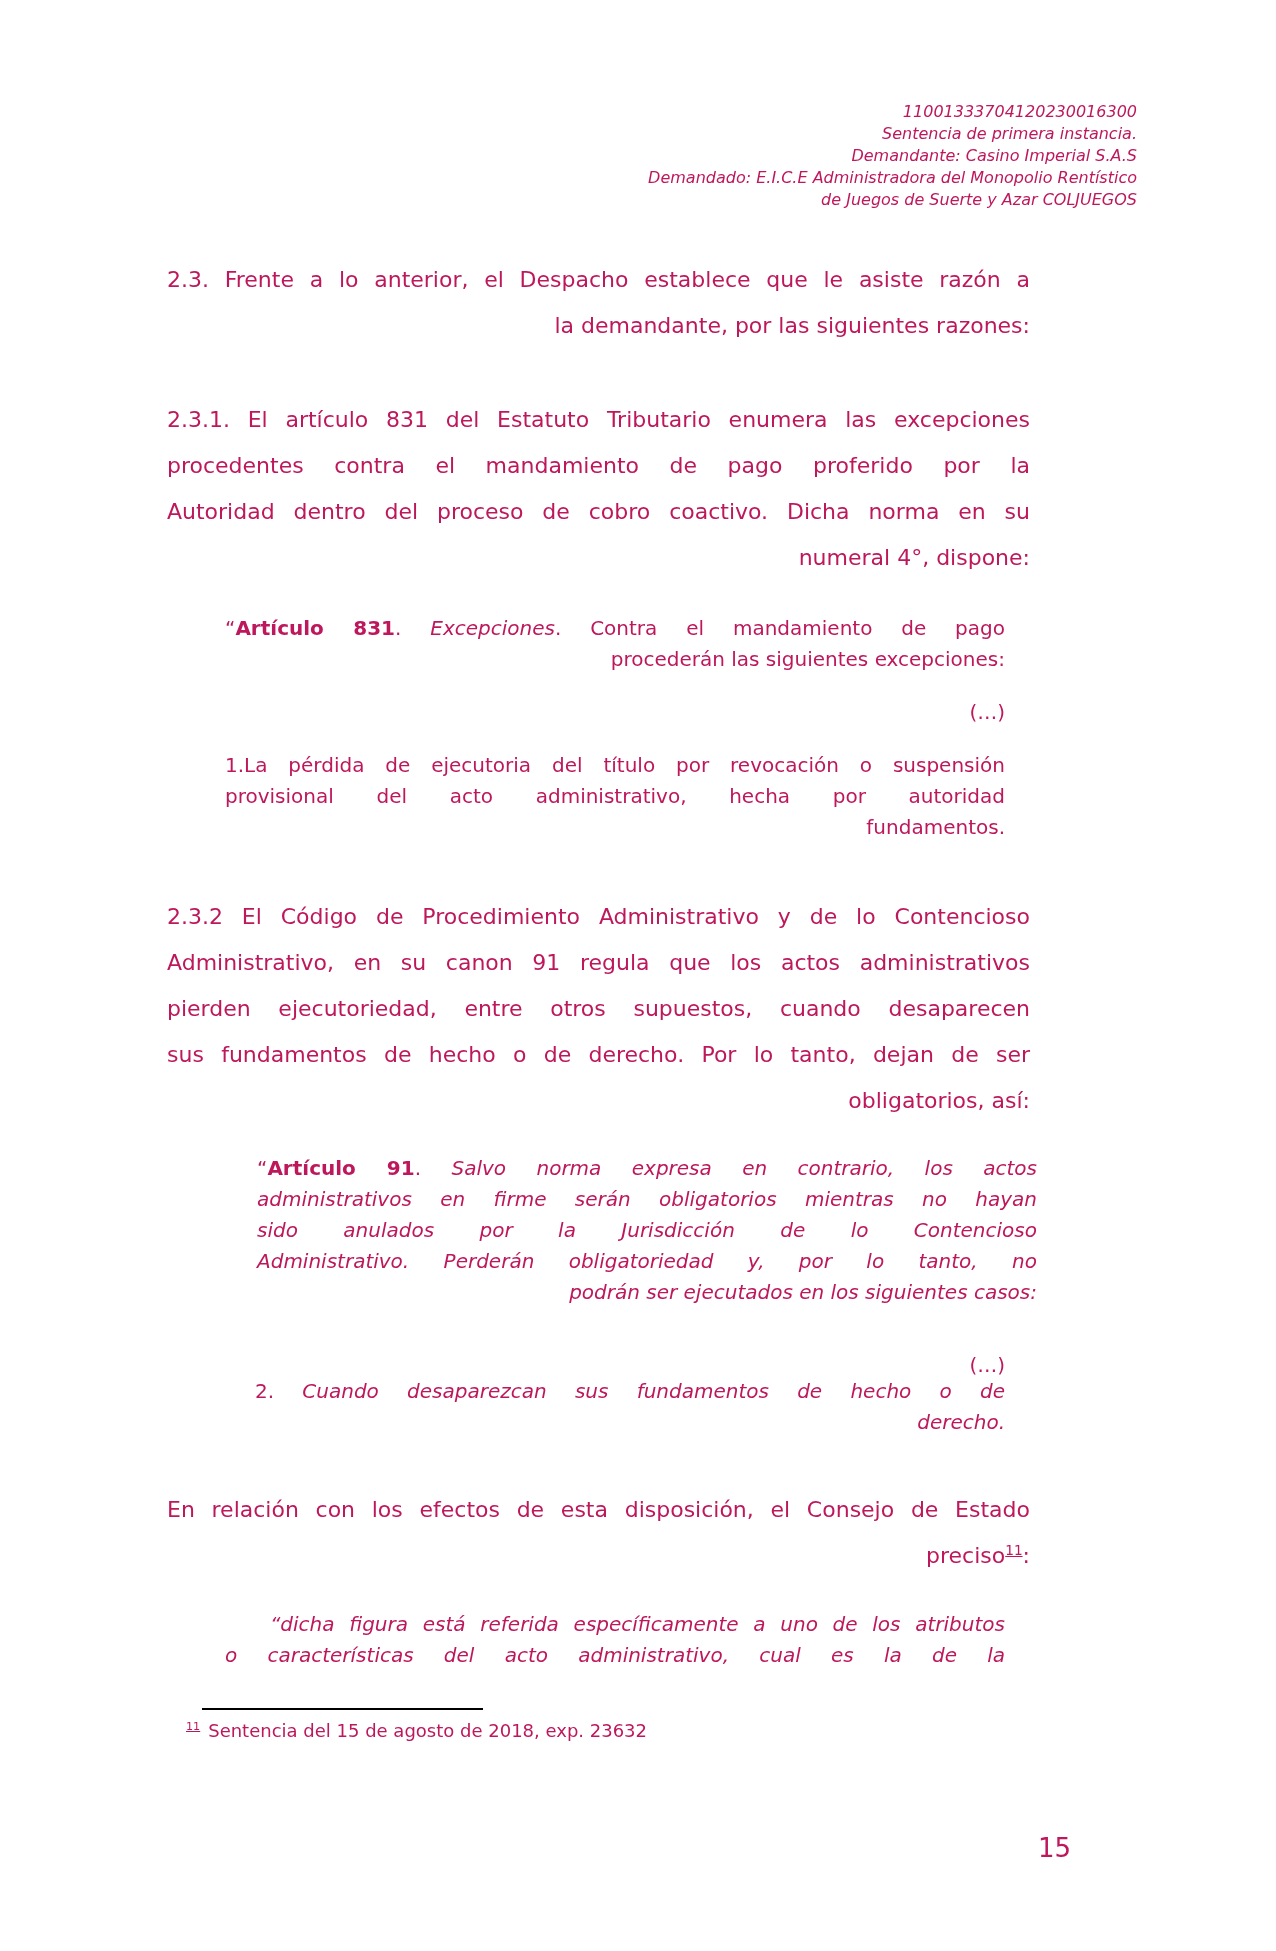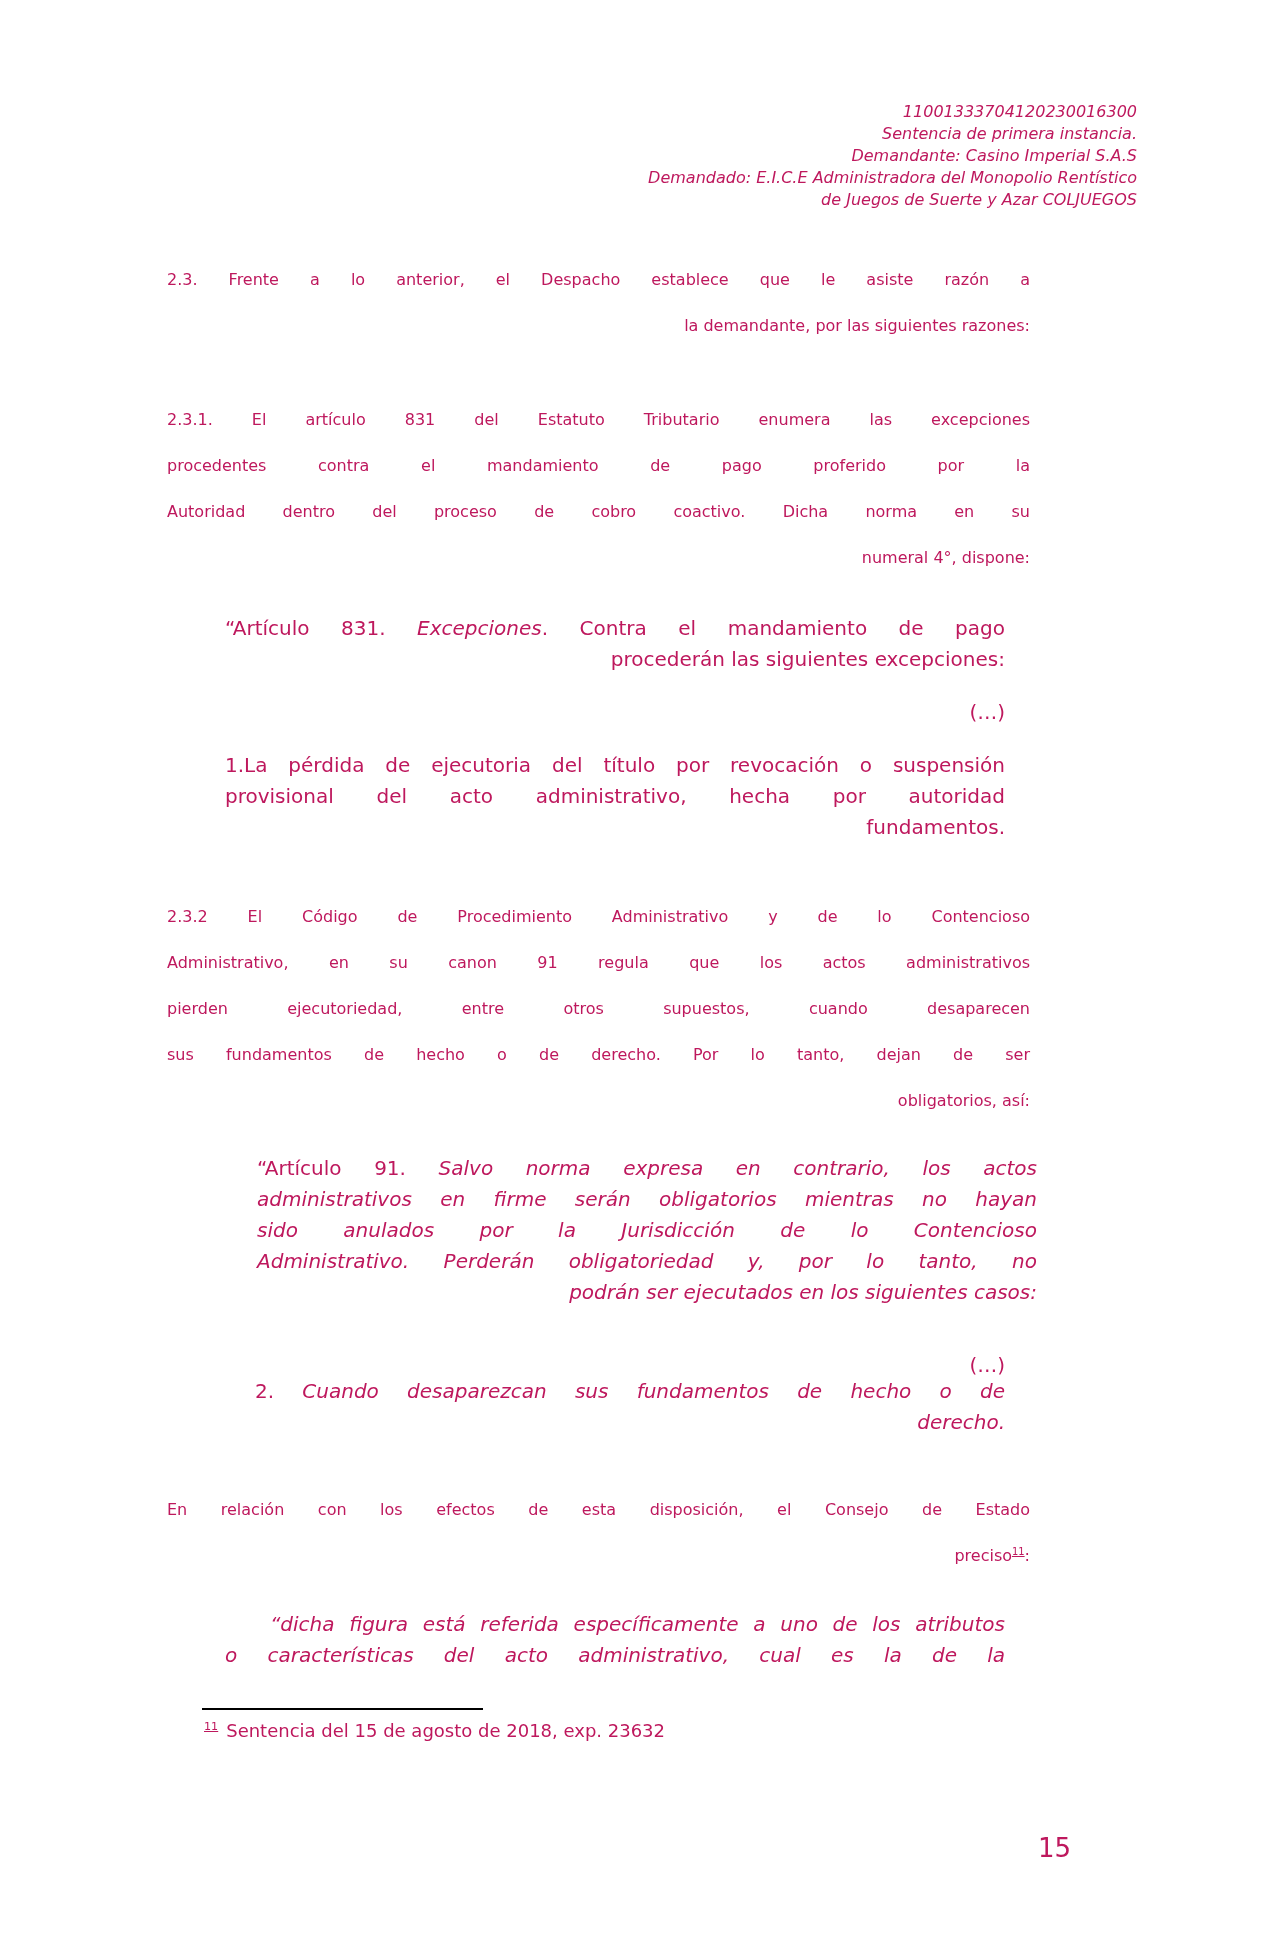--- a/index.html
+++ b/index.html
@@ -22,36 +22,36 @@
     font-style: italic;
     font-size: 16px;
     line-height: 22px;
     white-space: nowrap;
   }
   
   .para {
     position: absolute;
     left: 167px;
     width: 863px;
-    font-size: 16px;
+    font-size: 22px;
     line-height: 46px;
   }
   
   .bq {
     position: absolute;
     left: 225px;
     width: 780px;
     font-size: 20px;
     line-height: 31px;
   }
   .jl  { text-align: justify; text-align-last: justify; }  
   .ll  { text-align: right; }                                
   .ind30 { text-indent: 30px; }
   .ind45 { text-indent: 45px; }
-  .b { font-weight: normal; }
+  .b { font-weight: bold; }
   .i { font-style: italic; }
   .sup { font-size: 0.62em; vertical-align: super; line-height: 0; text-decoration: underline; }
   #p1     { top: 257px; }
   #p231   { top: 397px; }
   #bq831  { top: 613px; }
   #dots1  { top: 697px; }
   #item4  { top: 750px; }
   #p232   { top: 894px; }
   #bq91   { top: 1153px; margin-left: 32px; }
   #dots2  { top: 1350px; }
@@ -61,21 +61,21 @@
   .footnote-sep {
     position: absolute;
     top: 1708px;
     left: 202px;
     width: 281px;
     border-top: 2px solid #000000;
   }
   .footnote {
     position: absolute;
     top: 1718px;
-    left: 204px;
+    left: 186px;
     font-size: 18px;
     line-height: 26px;
   }
   .footnote .fn-marker { margin-right: 8px; }
   .page-number {
     position: absolute;
     top: 1833px;
     left: 1038px;
     font-size: 26px;
     line-height: 30px;

